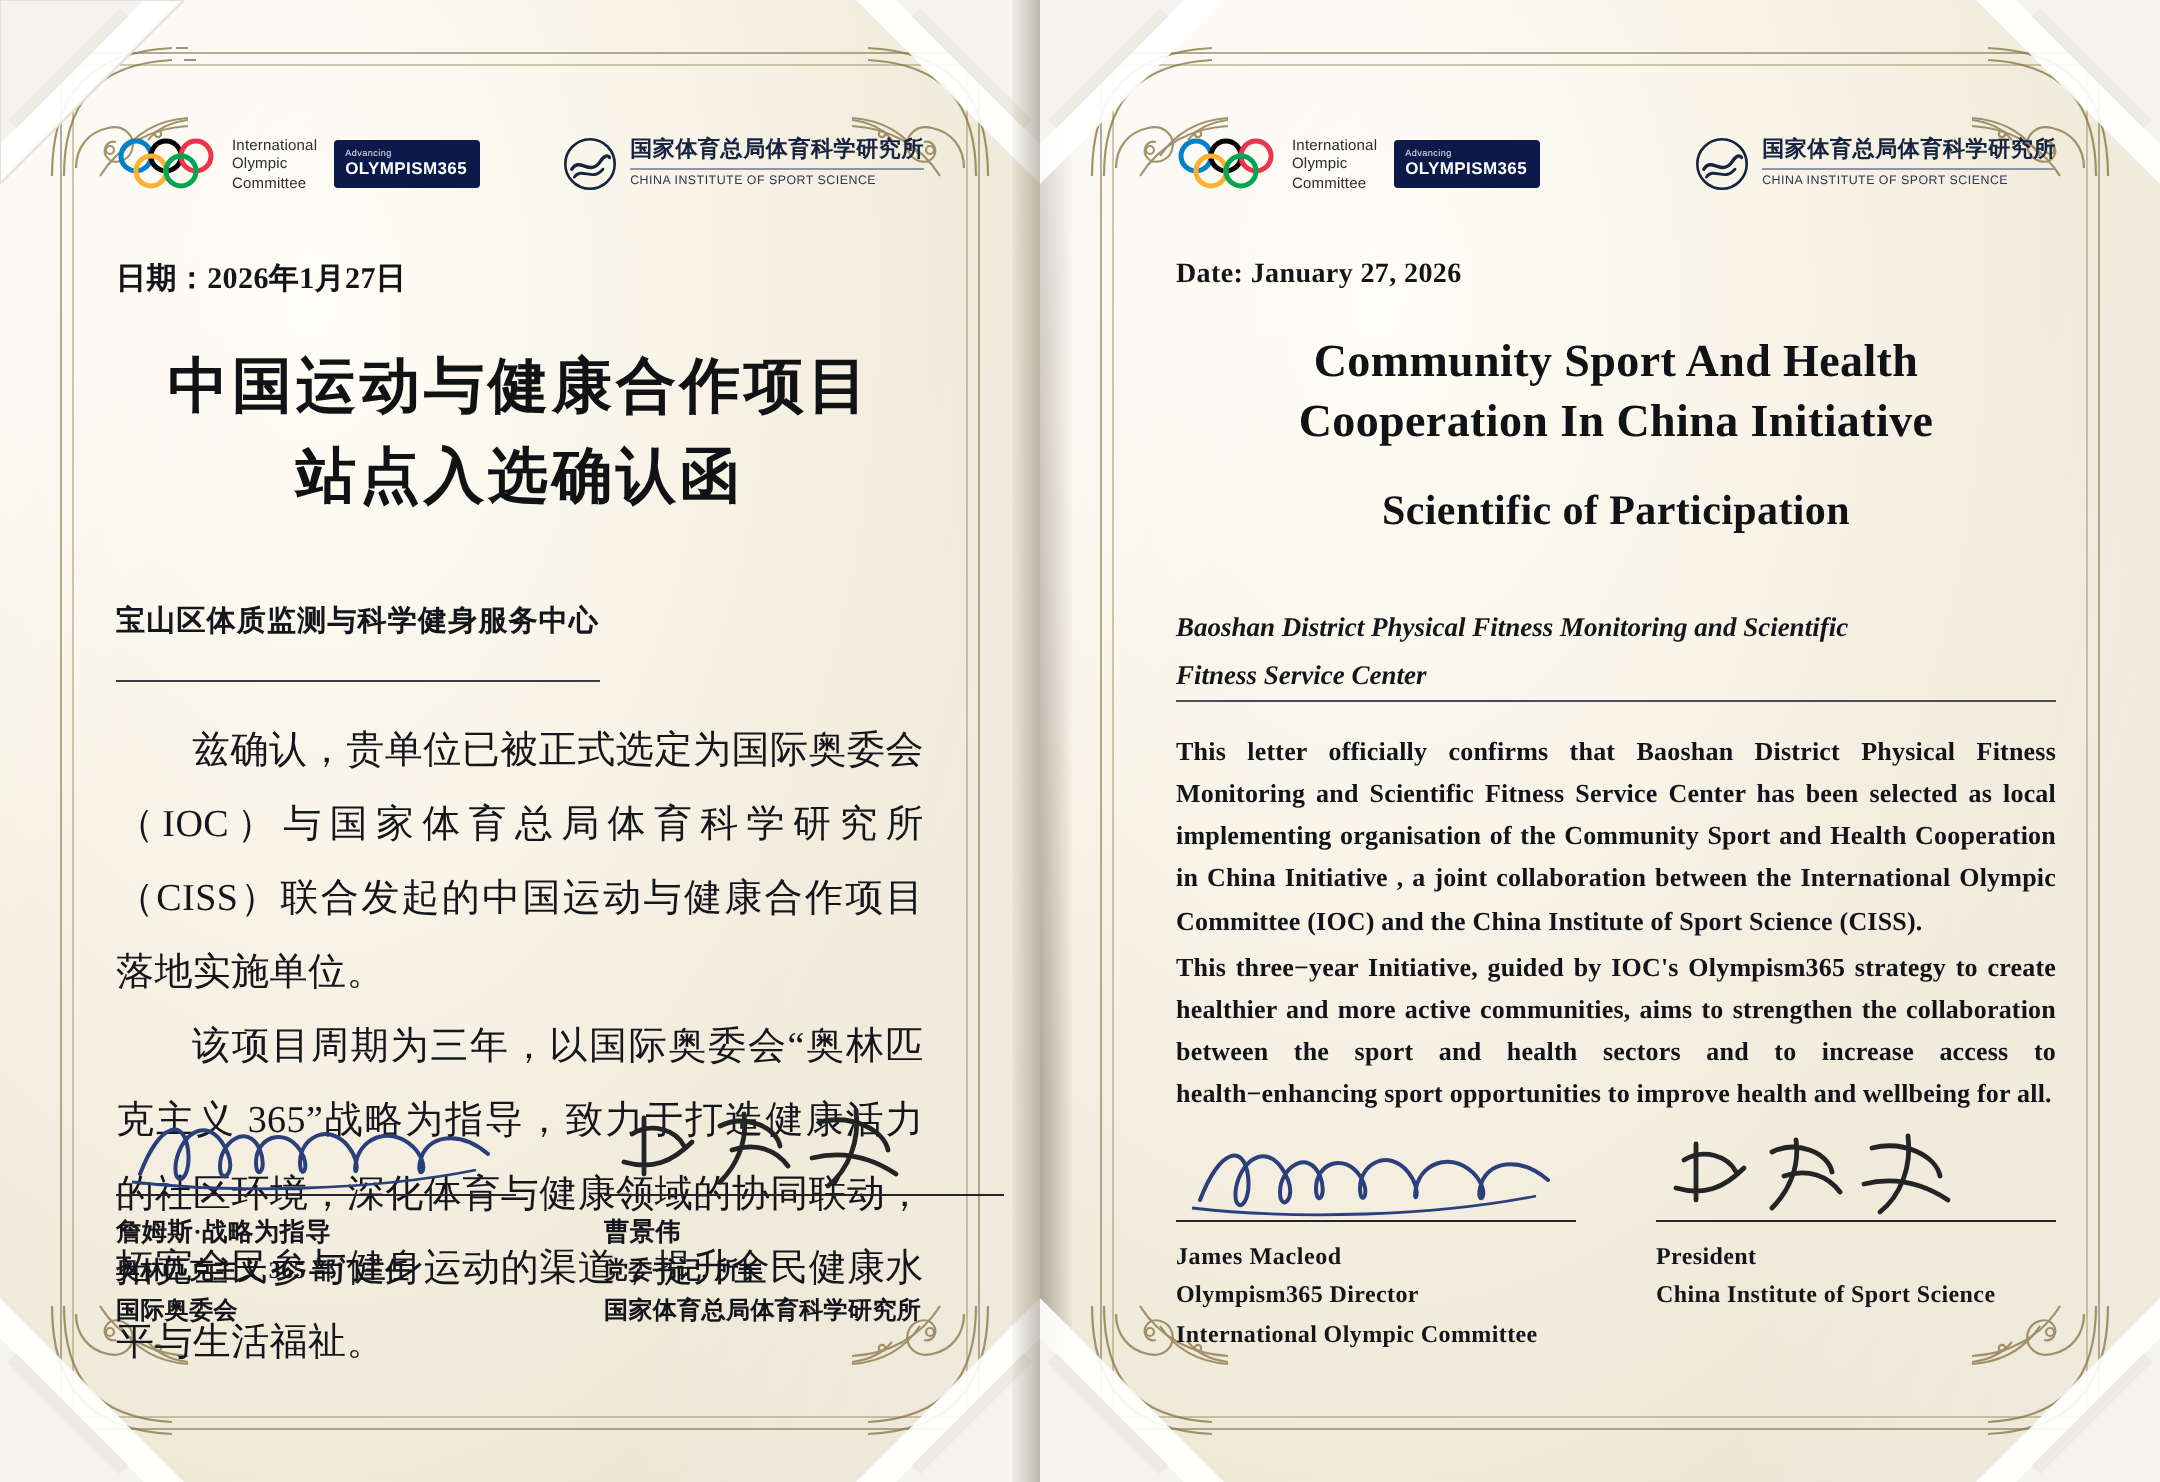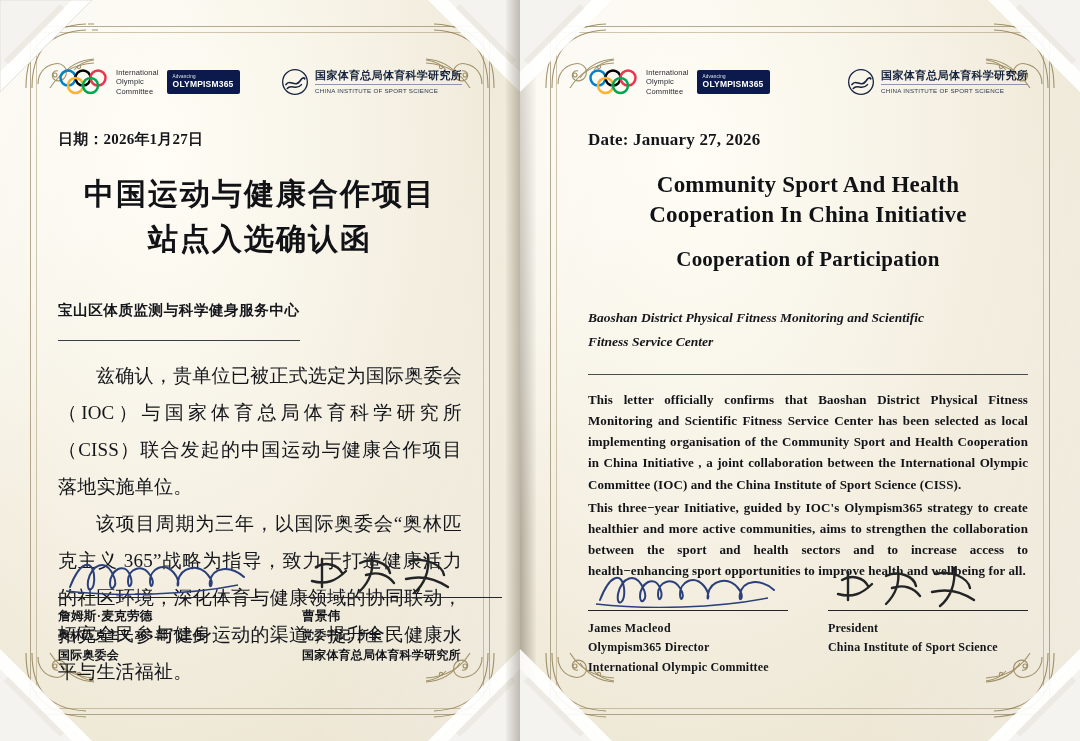--- a/index.html
+++ b/index.html
@@ -173,21 +173,21 @@
   }
 
   
   .date-line {
     font-size: 15px;
     color: #14151a;
     font-weight: bold;
     margin-bottom: 22px;
     letter-spacing: .2px;
   }
-  .cert.right .date-line { font-size: 17px; margin-bottom: 20px; }
+  .cert.right .date-line { font-size: 14px; margin-bottom: 20px; }
 
   
   .title-cn {
     text-align: center;
     font-size: 30px;
     font-weight: bold;
     color: #111216;
     letter-spacing: 2px;
     line-height: 1.5;
     margin: 6px 0 0 0;
@@ -222,21 +222,21 @@
     padding-bottom: 20px;
   }
   .addressee-en {
     margin-top: 34px;
     font-size: 13.5px;
     font-weight: bold;
     font-style: italic;
     color: #14161b;
     line-height: 1.8;
     border-bottom: 1px solid #4a4c52;
-    padding-bottom: 20px;
+    padding-bottom: 0;
   }
 
   
   .body-cn {
     margin-top: 16px;
     font-size: 19px;
     line-height: 1.95;
     color: #14161b;
     text-align: justify;
     letter-spacing: .2px;
@@ -421,21 +421,21 @@
 
       <div class="sig-row">
         <div class="sig-block">
           <div class="sig-img">
             <svg viewBox="0 0 200 50" width="200" height="50">
               <path d="M12 36 C22 10, 34 8, 36 24 C38 40, 28 44, 30 30 C33 14, 48 6, 56 26 C60 36, 52 42, 52 32 C52 20, 66 10, 72 24 C76 34, 70 40, 70 30 C70 18, 84 12, 92 24 C98 33, 92 40, 92 30 C92 18, 106 10, 116 22 C124 32, 118 40, 120 30 C123 16, 140 12, 150 24 C158 34, 150 40, 152 30 C155 16, 172 14, 186 26" fill="none" stroke="#2b3f7a" stroke-width="2" stroke-linecap="round"></path>
               <path d="M8 40 C60 46, 130 44, 180 34" fill="none" stroke="#2b3f7a" stroke-width="1.4"></path>
             </svg>
           </div>
           <div class="sig-rule"></div>
-          <div class="sig-name">詹姆斯·麦克劳德</div>
+          <div class="sig-name">詹姆斯·战略为指导</div>
           <div class="sig-line">奥林匹克主义 365 部门主任</div>
           <div class="sig-line">国际奥委会</div>
         </div>
         <div class="sig-block">
           <div class="sig-img">
             <svg viewBox="0 0 200 50" width="200" height="50">
               <path d="M14 16 C24 10, 36 14, 40 22 M20 8 L20 36 M10 30 C24 34, 34 30, 44 20" fill="none" stroke="#232425" stroke-width="2.4" stroke-linecap="round"></path>
               <path d="M58 12 C70 6, 86 12, 88 22 M64 24 C76 20, 86 24, 92 32 M70 6 C72 20, 66 32, 58 40" fill="none" stroke="#232425" stroke-width="2.4" stroke-linecap="round"></path>
               <path d="M108 10 C124 6, 140 14, 142 24 M104 28 C120 24, 134 28, 146 36 M126 4 C128 20, 122 34, 112 42" fill="none" stroke="#232425" stroke-width="2.4" stroke-linecap="round"></path>
             </svg>
@@ -559,21 +559,21 @@
           </div>
         </div>
       </div>
 
       <div class="date-line">Date: January 27, 2026</div>
 
       <div class="title-en">
         <div>Community Sport And Health</div>
         <div>Cooperation In China Initiative</div>
       </div>
-      <div class="subtitle-en">Cooperation of Participation</div>
+      <div class="subtitle-en">Scientific of Participation</div>
 
       <div class="addressee-en">
         <div>Baoshan District Physical Fitness Monitoring and Scientific</div>
         <div>Fitness Service Center</div>
       </div>
 
       <div class="body-en">
         <p>This letter officially confirms that Baoshan District Physical Fitness Monitoring and Scientific Fitness Service Center has been selected as local implementing organisation of the Community Sport and Health Cooperation in China Initiative , a joint collaboration between the International Olympic Committee (IOC) and the China Institute of Sport Science (CISS).</p>
         <p>This three−year Initiative, guided by IOC's Olympism365 strategy to create healthier and more active communities, aims to strengthen the   collaboration between the sport and health sectors and to increase access to health−enhancing sport opportunities to improve health and  wellbeing for all.</p>
       </div>

